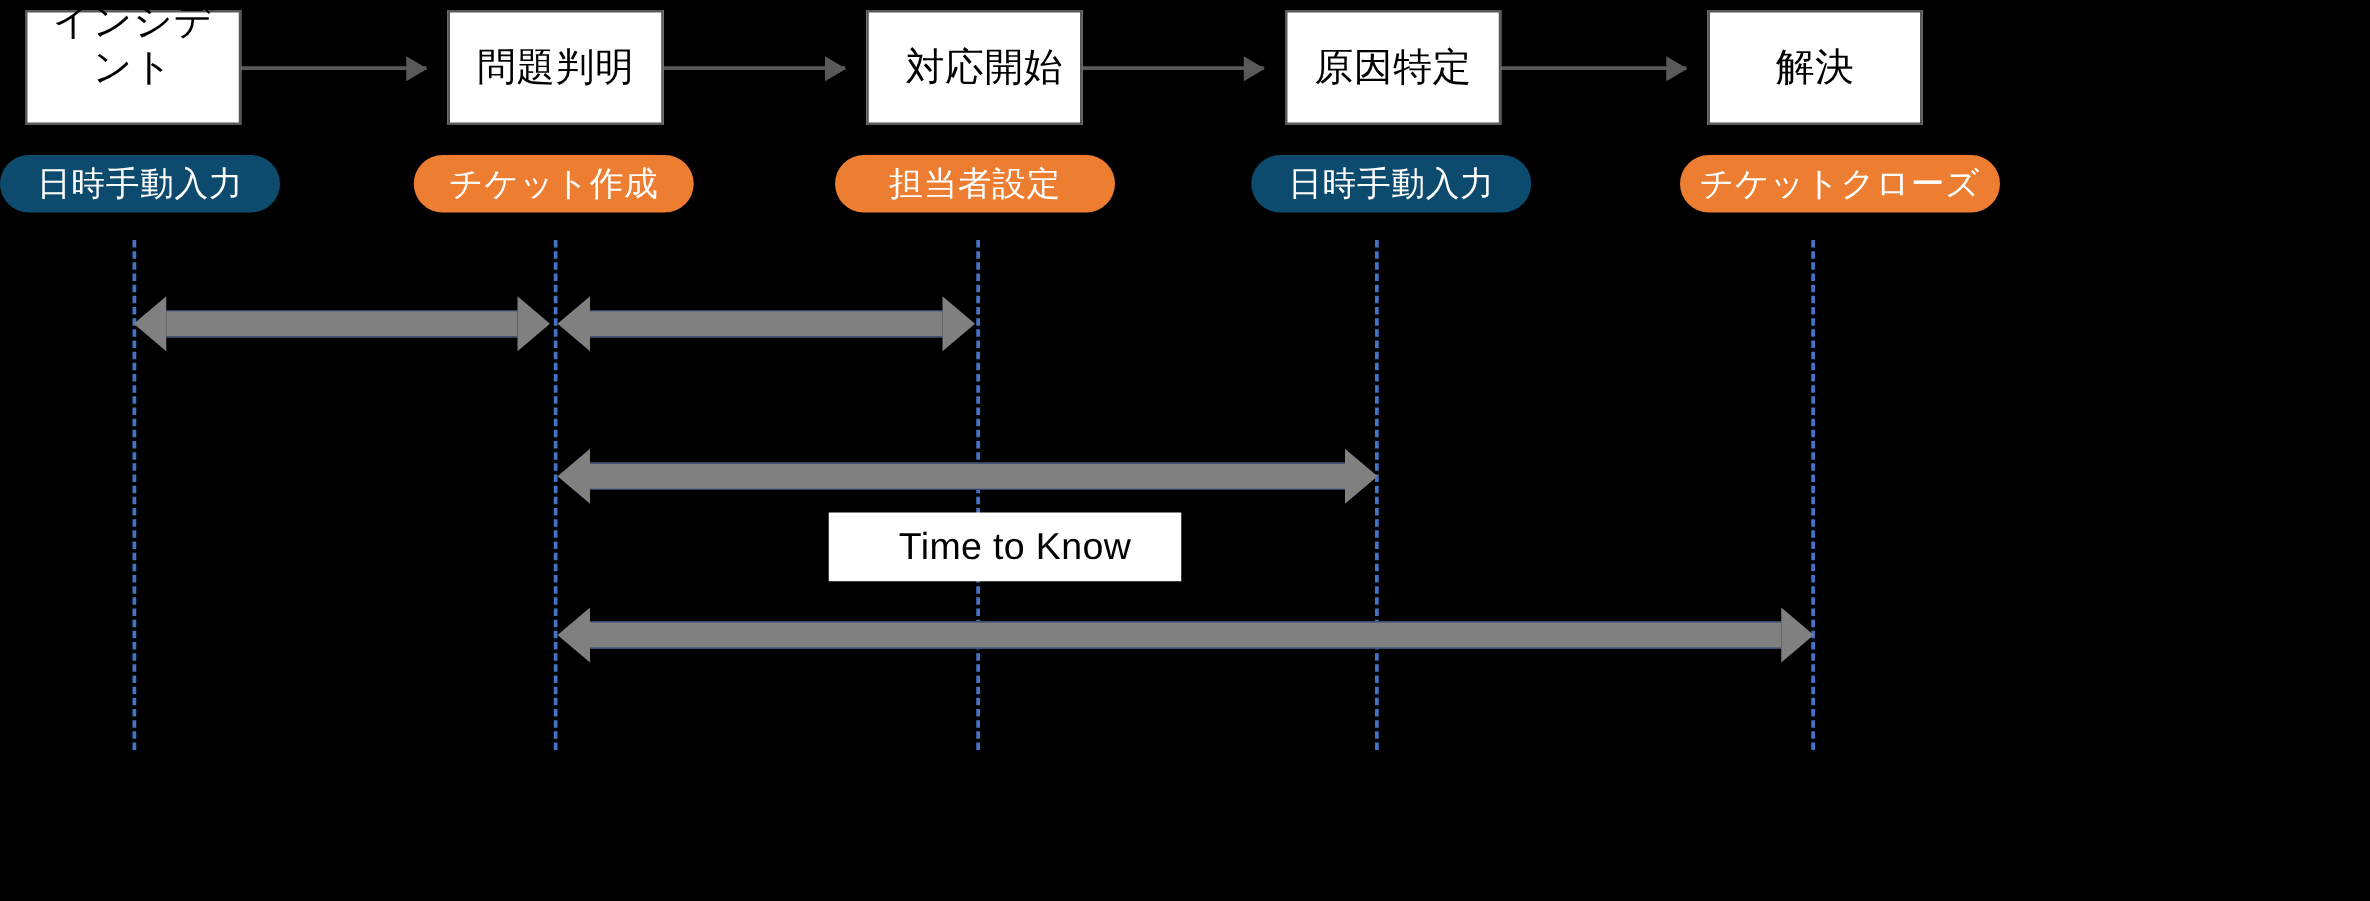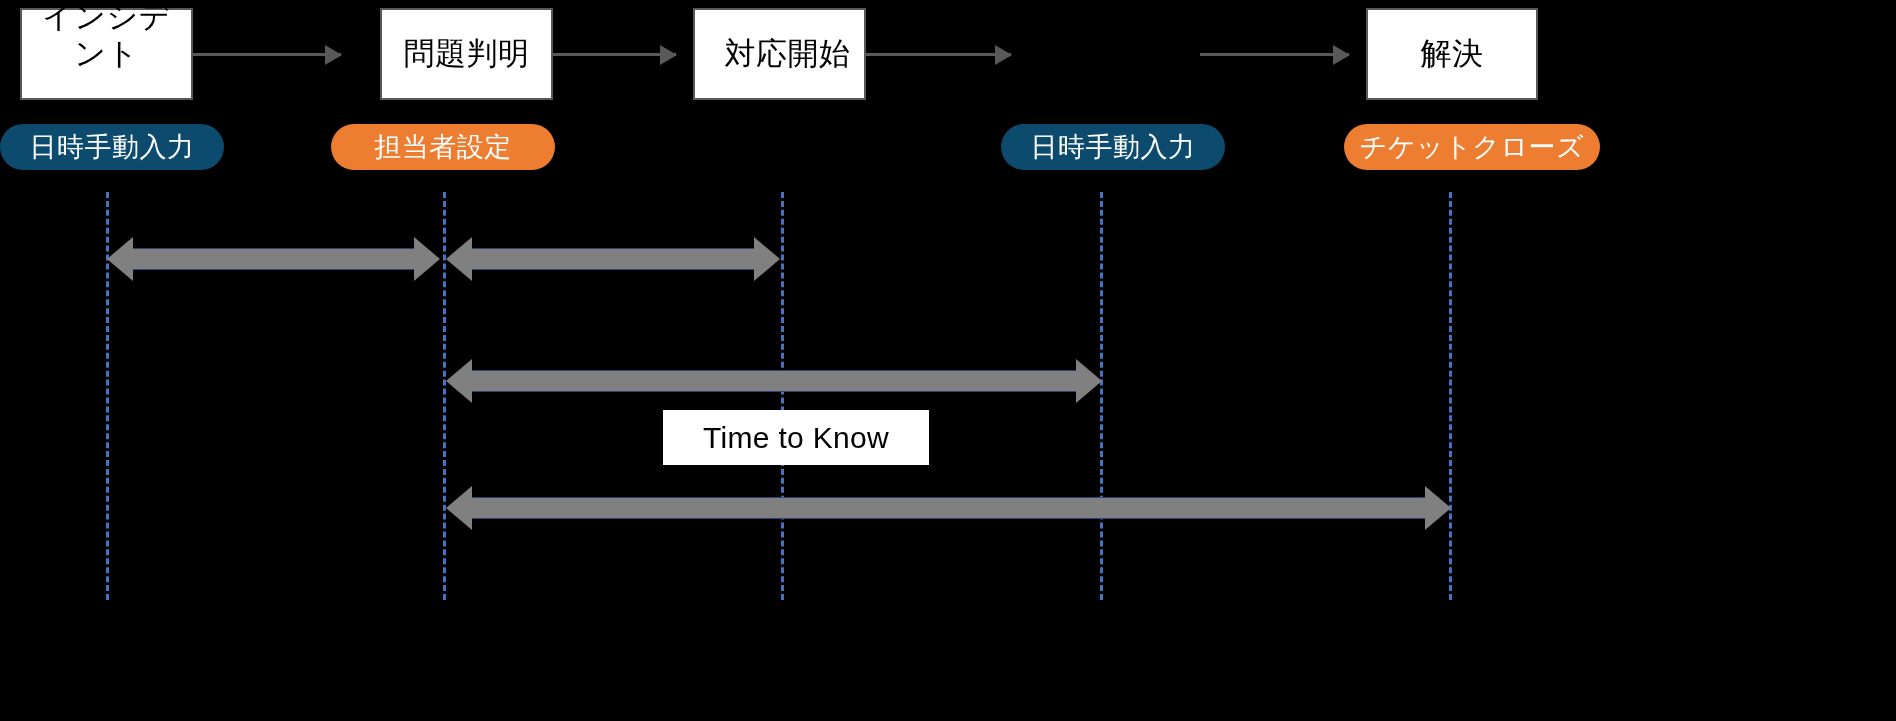--- a/index.html
+++ b/index.html
@@ -88,59 +88,66 @@
   }
 
   
   .caption{
     position:absolute;
     background:#ffffff;
     color:#000000;
     display:flex;align-items:center;justify-content:center;
     font-size:30px;
     letter-spacing:0.3px;
+    padding-left:16px;
   }
 </style>
 </head>
 <body>
 
 <div id="stage">
 
   <div class="conn" style="left:193px;top:53px;width:148px;"></div>
   <div class="conn" style="left:530px;top:53px;width:146px;"></div>
   <div class="conn" style="left:866px;top:53px;width:145px;"></div>
   <div class="conn" style="left:1200px;top:53px;width:149px;"></div>
 
   <div class="pbox" style="left:20px;top:8px;width:173px;height:92px;">
     <span>
       <span>インシデント</span><br>
     </span>
   </div>
 
-  <div class="pbox" style="left:358px;top:8px;width:173px;height:92px;margin-left:22px;">
+  <div class="pbox" style="left:358px;top:8px;width:173px;height:92px;">
     <span>問題判明</span>
   </div>
 
   <div class="pbox" style="left:693px;top:8px;width:173px;height:92px;padding-left:16px;">
     <span>対応開始</span>
   </div>
 
+  <div class="pbox" style="left:1028px;top:8px;width:173px;height:92px;">
+    <span>原因特定</span>
+  </div>
 
   <div class="pbox" style="left:1366px;top:8px;width:172px;height:92px;">
     <span>解決</span>
   </div>
 
   <div class="pill green" style="left:0px;top:124px;width:224px;">
     <span>日時手動入力</span>
   </div>
 
   <div class="pill orange" style="left:331px;top:124px;width:224px;">
+    <span>チケット作成</span>
+  </div>
+
+  <div class="pill orange" style="left:668px;top:124px;width:224px;">
     <span>担当者設定</span>
   </div>
-
 
   <div class="pill green" style="left:1001px;top:124px;width:224px;">
     <span>日時手動入力</span>
   </div>
 
   <div class="pill orange" style="left:1344px;top:124px;width:256px;font-family:Liberation Serif, serif;">
     <span>チケットクローズ</span>
   </div>
 
   <div class="vline" style="left:106px;top:192px;height:408px;"></div>

